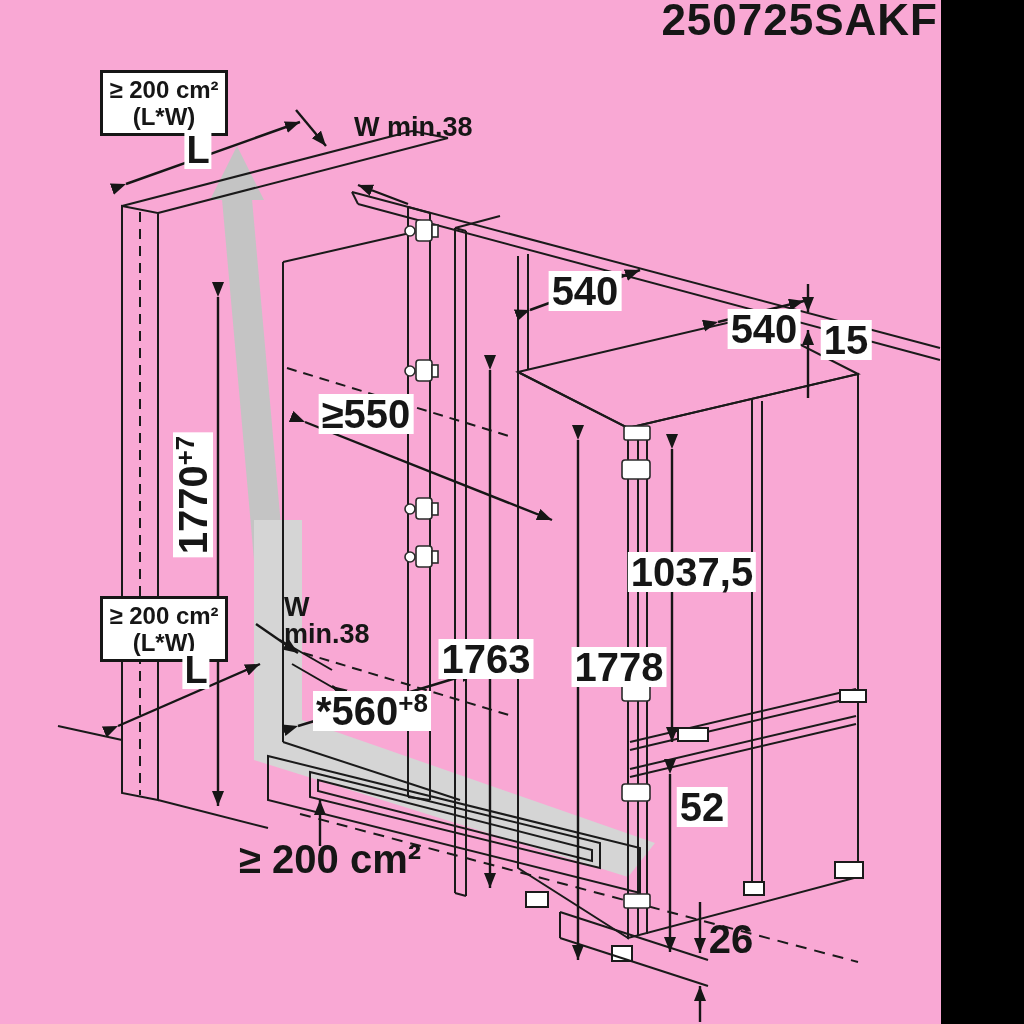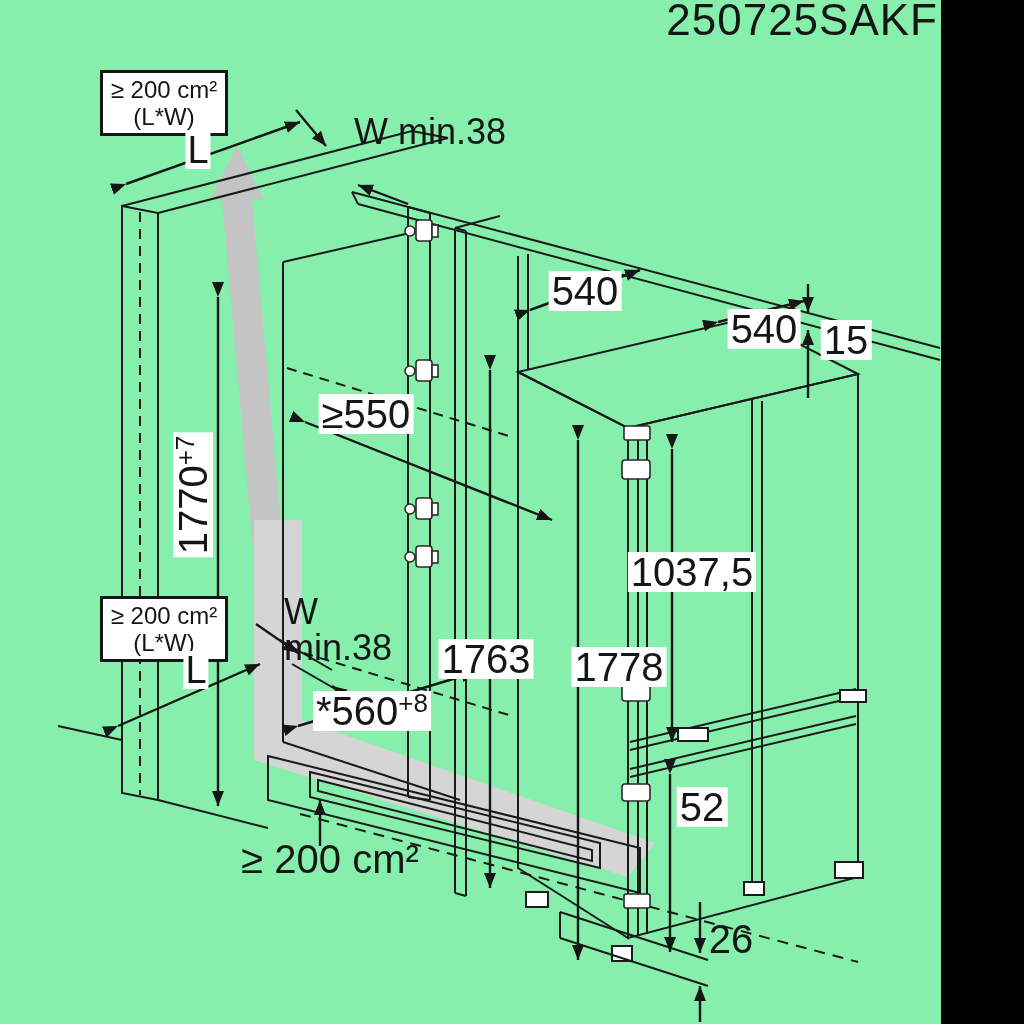--- a/index.html
+++ b/index.html
@@ -1,25 +1,25 @@
 <!DOCTYPE html>
 <html><head>
 <meta charset="utf-8">
 <style>
   html,body{margin:0;padding:0;background:#fff;}
-  #stage{position:relative;width:1024px;height:1024px;background:#86efac;overflow:hidden;
-         font-family:"Liberation Sans",sans-serif;color:#161616;}
+  #stage{position:relative;width:1024px;height:1024px;background:#f9a8d4;overflow:hidden;
+         font-family:"Liberation Sans",sans-serif;color:#161616;font-weight:bold;}
   #art{position:absolute;left:0;top:0;}
   .blackbar{position:absolute;right:0;top:0;width:83px;height:1024px;background:#000;}
   .lbl{position:absolute;white-space:nowrap;color:#161616;line-height:1;}
   .num{font-size:40px;background:#fff;padding:0 3px;transform:translate(-50%,-50%);}
   .code{font-size:44px;right:86px;top:-2px;letter-spacing:1px;}
   .areabox{position:absolute;border:3px solid #161616;background:#fff;text-align:center;
            font-size:24px;line-height:27px;padding:3px 6px;}
-  .wmin{font-size:36px;}
+  .wmin{font-size:27px;}
   .ltxt{font-size:38px;transform:translate(-50%,-50%);background:#fff;padding:0 2px;}
   .sup{font-size:26px;position:relative;top:-13px;}
   .rot{transform:translate(-50%,-50%) rotate(-90deg);}
 </style>
 </head>
 <body>
 
 <div id="stage">
 
   <svg id="art" width="1024" height="1024" viewBox="0 0 1024 1024">

